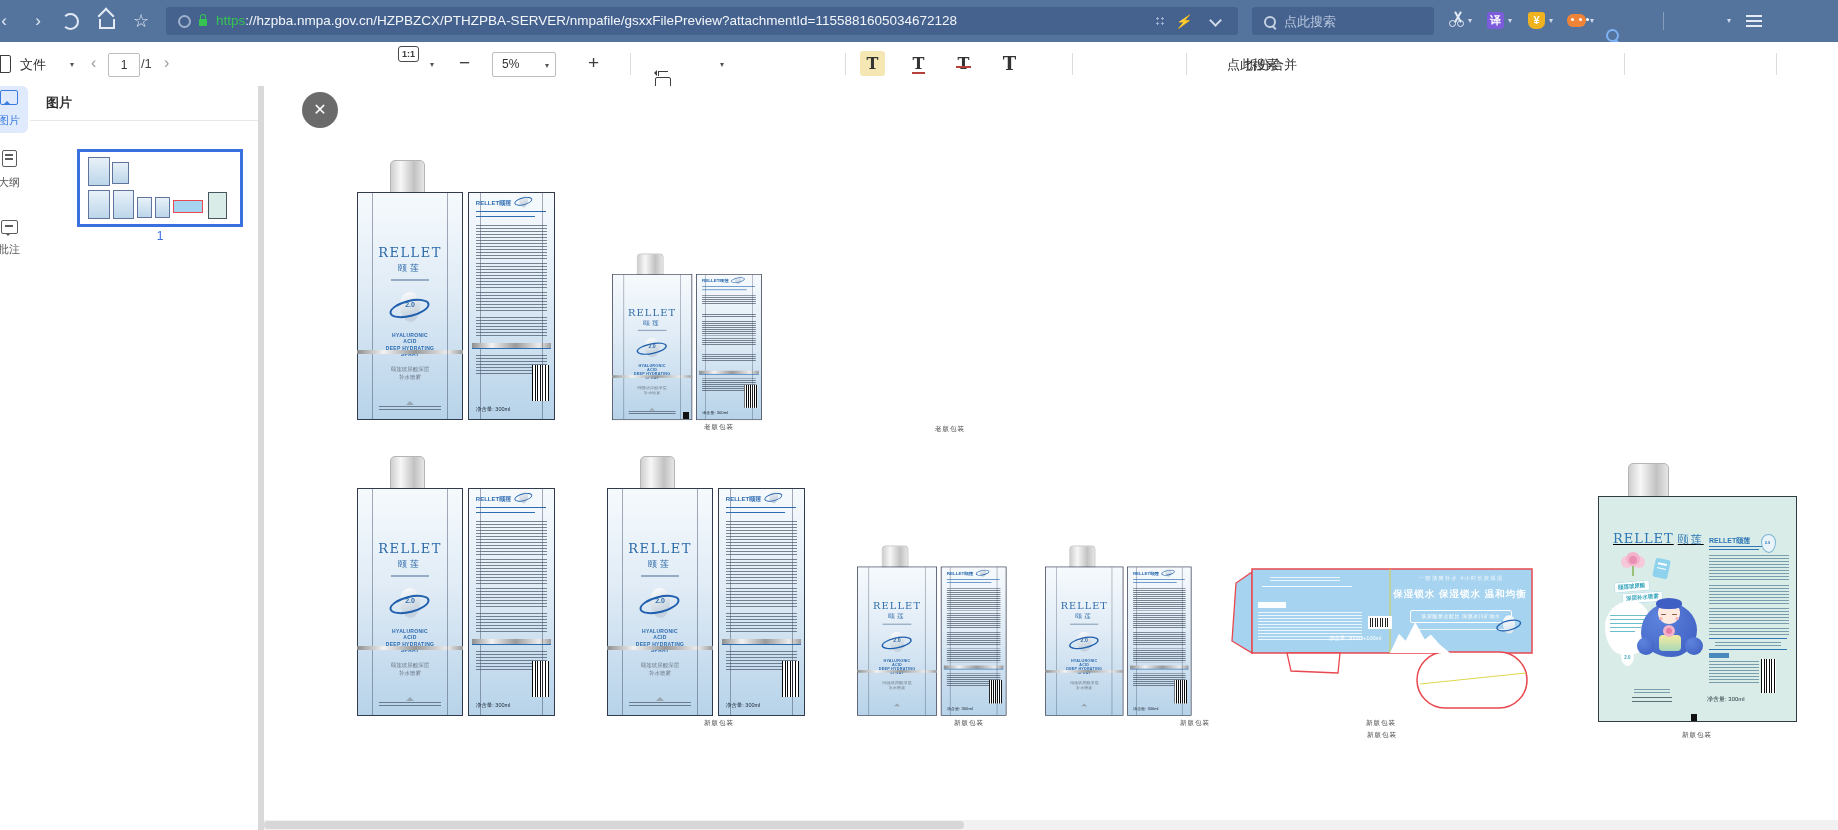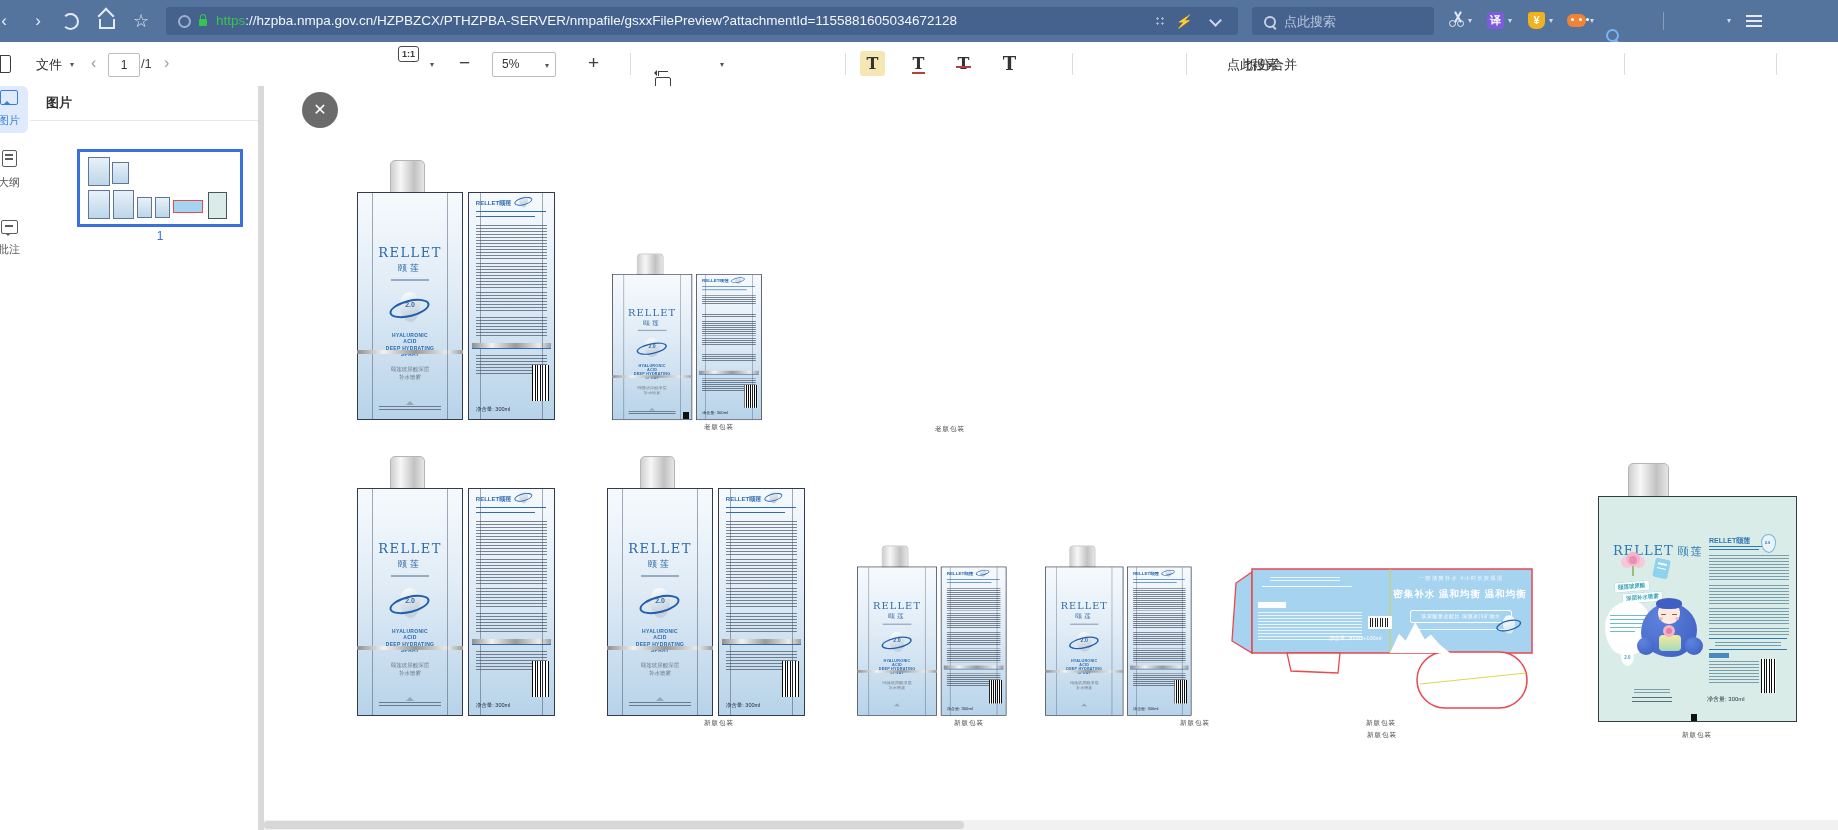--- a/index.html
+++ b/index.html
@@ -245,21 +245,21 @@
     <div class="bb-ic appgrid" style="left:1638px;top:13px;"></div>
     <div class="vsep1" style="left:1663px;"></div>
     <div class="bb-ic sun" style="left:1678px;top:11px;"></div>
     <div class="bb-ic undo" style="left:1708px;top:14px;"></div>
     <div class="caret" style="left:1727px;">▾</div>
     <div class="bb-ic burger" style="left:1746px;top:15px;"></div>
   </div>
 
   <div id="toolbar">
     <div class="tb panel-ic" style="left:-6px;top:13px;"></div>
-    <div class="tb tb-label" style="left:36px;">文件</div>
+    <div class="tb tb-label" style="left:20px;">文件</div>
     <div class="caret" style="left:70px;top:18px;color:#555;">▾</div>
     <div class="tb pgchev" style="left:91px;">‹</div>
     <input id="page-input" value="1" style="">
     <div class="tb tb-label" style="left:141px;color:#444;">/1</div>
     <div class="tb pgchev" style="left:164px;">›</div>
 
     <div class="tb fitbox" style="left:398px;">1:1</div>
     <div class="caret" style="left:430px;top:18px;color:#555;">▾</div>
     <div class="tb pm" style="left:459px;">−</div>
     <div id="zoom-box">
@@ -615,32 +615,32 @@
     </svg>
     <div class="mtw" style="left:1006px;top:491px;width:70px;height:4px;"></div>
     <div style="position:absolute;left:998px;top:500px;width:90px;height:1px;background:rgba(255,255,255,.9);"></div>
     <div style="position:absolute;left:994px;top:516px;width:28px;height:6px;background:rgba(255,255,255,.95);"></div>
     <div class="mtw" style="left:994px;top:526px;width:104px;height:30px;"></div>
     <div style="position:absolute;left:1104px;top:530px;width:24px;height:13px;background:#fff;">
         <div style="margin:2px;height:9px;background-image:repeating-linear-gradient(90deg,#222 0 1px,transparent 1px 2.5px);"></div>
       </div>
     <div class="gtxt" id="g-net" style="left:1046px;top:549px;width:90px;">净含量: 300ml+100ml</div>
     <div class="gtxt" id="g-sub" style="left:1132px;top:489px;width:130px;">一喷清爽补水 4小时长效保湿</div>
-    <div class="gtxt" id="g-head" style="left:1128px;top:502px;width:136px;">密集补水 温和均衡 温和均衡</div>
+    <div class="gtxt" id="g-head" style="left:1128px;top:502px;width:136px;">保湿锁水 保湿锁水 温和均衡</div>
     <div class="gtxt" id="g-pill" style="left:1146px;top:524px;width:100px;height:11px;">玻尿酸黄金配比 深源冰川矿物水</div>
     <div style="position:absolute;left:1150px;top:543px;width:92px;height:1px;background:rgba(255,255,255,.8);"></div>
     <div id="g-mtn" style="left:1126px;top:535px;width:60px;height:32px;"></div>
     <div class="drop20 gdrop" style="left:1232px;top:528px;margin-left:0;transform:scale(.62);transform-origin:top left;">
         <i class="tear"></i>
         <i class="ring"></i>
       </div>
 
     <div class="cap" style="left:1364px;top:377px;width:39px;height:33px;"></div>
     <div id="h-body" style="left:1334px;top:410px;">
-      <div class="hb" id="h-brand" style="left:14px;top:44px;"><span class="en">RELLET</span><span class="cn">颐莲</span></div>
+      <div class="hb" id="h-brand" style="left:14px;top:32px;text-decoration:underline;"><span class="en">RELLET</span><span class="cn">颐莲</span></div>
       <div class="hb" style="left:22px;top:55px;width:24px;height:24px;">
         <i class="petal" style="left:0;top:4px;width:12px;height:12px;background:#f6c8da;"></i>
         <i class="petal" style="right:0;top:4px;width:12px;height:12px;background:#f6c8da;"></i>
         <i class="petal" style="left:5px;top:0;width:14px;height:14px;"></i>
         <i class="petal" style="left:8px;top:4px;width:8px;height:8px;background:#ea8fb4;"></i>
         <i style="position:absolute;left:11px;top:14px;width:1.5px;height:10px;background:#9bbf74;"></i>
       </div>
       <div class="hb" style="left:55px;top:62px;width:15px;height:19px;background:#8ed2ee;border-radius:2px;transform:rotate(12deg);">
           <i style="display:block;margin:4px 3px 0;height:1.5px;background:#fff;"></i>
           <i style="display:block;margin:3px 3px 0;height:1.5px;background:#fff;"></i>

